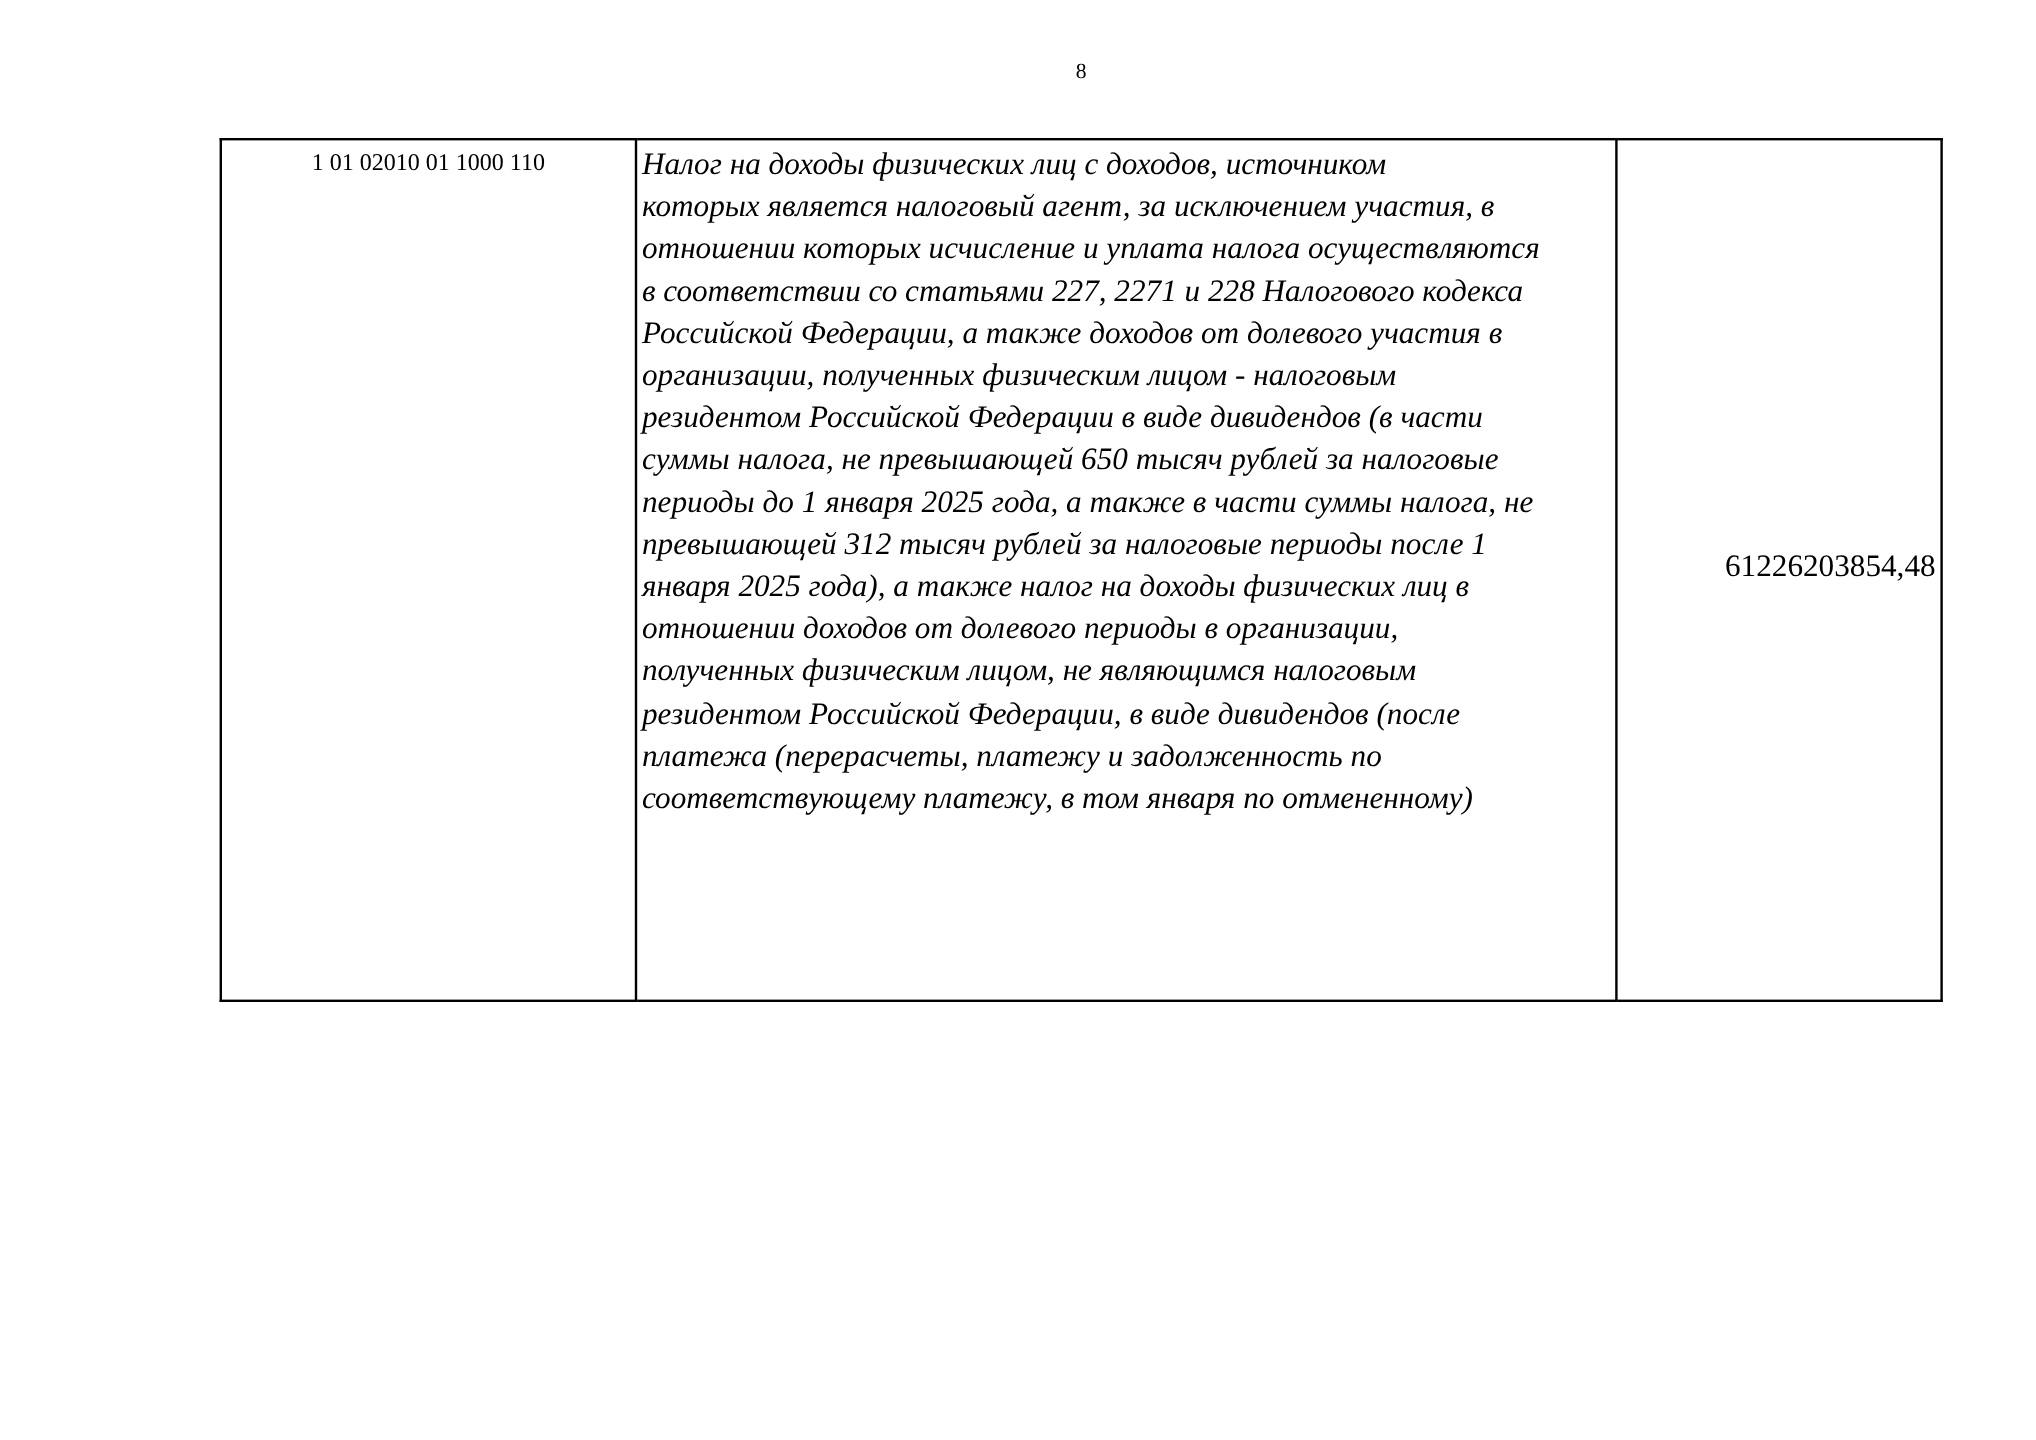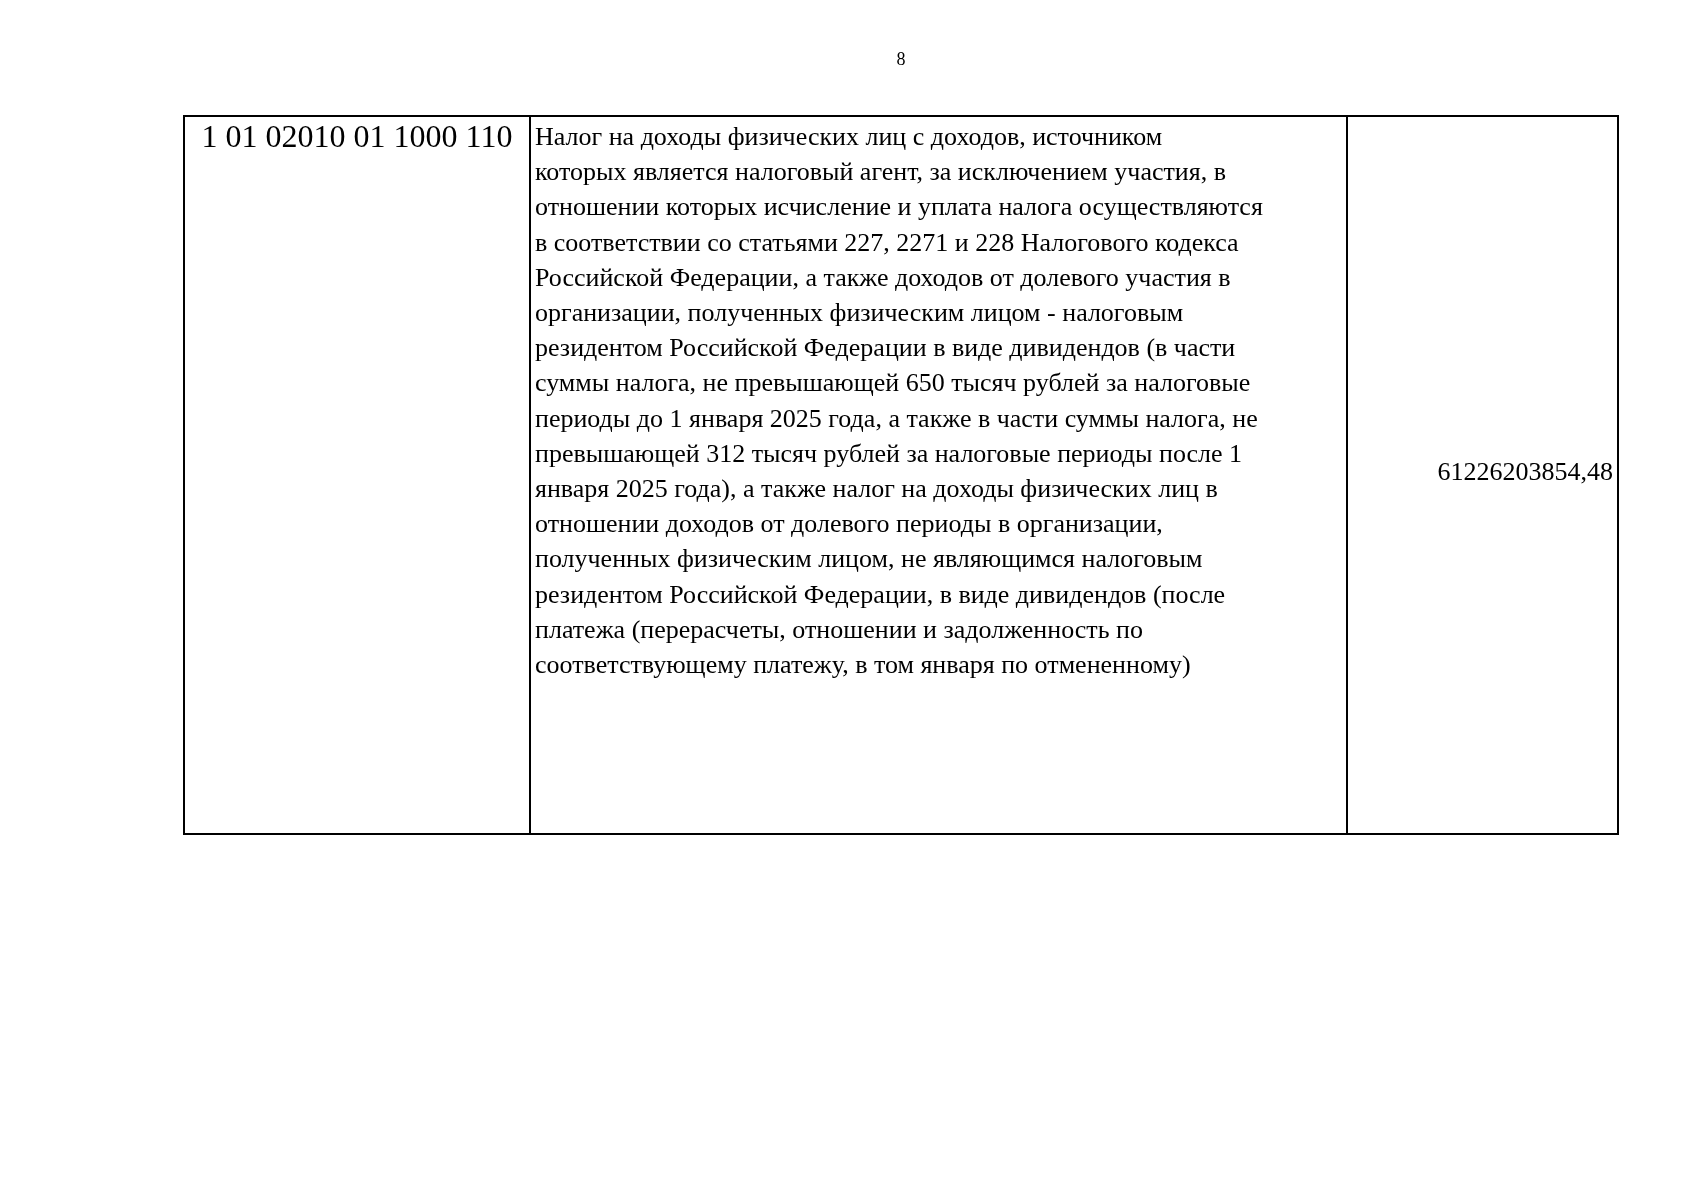--- a/index.html
+++ b/index.html
@@ -3,24 +3,24 @@
 <meta charset="utf-8">
 <style>
   html, body { margin: 0; padding: 0; background: #ffffff; }
   body { width: 1697px; height: 1200px; position: relative; overflow: hidden;
          font-family: "Liberation Serif", "DejaVu Serif", serif; color: #000; }
   .page-number { position: absolute; left: 0; width: 1802px; top: 48px; text-align: center;
                  font-size: 18px; line-height: 22px; }
   table.budget { position: absolute; left: 183px; top: 115px; border-collapse: collapse;
                  table-layout: fixed; width: 1422px; height: 720px; }
   table.budget td { border: 2px solid #000; vertical-align: top; padding: 0; }
-  td.code-cell { width: 344px; text-align: center; font-size: 32px; line-height: 35px; padding-top: 2px !important; }
+  td.code-cell { width: 344px; text-align: center; font-size: 20px; line-height: 35px; padding-top: 2px !important; }
   td.desc-cell { width: 807px; font-size: 26px; line-height: 35.2px; padding: 2px 4px 0 4px !important; }
   td.amount-cell { width: 265px; text-align: right; vertical-align: middle !important; font-size: 26px; line-height: 35px; padding-right: 4px !important; }
-  .desc-line { display: block; white-space: nowrap; }
+  .desc-line { display: block; white-space: nowrap; font-style: italic; }
   .amount-inner { position: relative; top: -4px; margin-top: 34px; }
 </style>
 </head>
 <body>
 
 <div class="page-number">8</div>
 
 <table class="budget">
   <tbody>
       <tr>
@@ -35,21 +35,21 @@
       <span class="desc-line">Российской Федерации, а также доходов от долевого участия в</span>
       <span class="desc-line">организации, полученных физическим лицом - налоговым</span>
       <span class="desc-line">резидентом Российской Федерации в виде дивидендов (в части</span>
       <span class="desc-line">суммы налога, не превышающей 650 тысяч рублей за налоговые</span>
       <span class="desc-line">периоды до 1 января 2025 года, а также в части суммы налога, не</span>
       <span class="desc-line">превышающей 312 тысяч рублей за налоговые периоды после 1</span>
       <span class="desc-line">января 2025 года), а также налог на доходы физических лиц в</span>
       <span class="desc-line">отношении доходов от долевого периоды в организации,</span>
       <span class="desc-line">полученных физическим лицом, не являющимся налоговым</span>
       <span class="desc-line">резидентом Российской Федерации, в виде дивидендов (после</span>
-      <span class="desc-line">платежа (перерасчеты, отношении и задолженность по</span>
+      <span class="desc-line">платежа (перерасчеты, платежу и задолженность по</span>
       <span class="desc-line">соответствующему платежу, в том января по отмененному)</span>
     </td>
     <td class="amount-cell">
       <span class="amount-inner">61226203854,48</span>
     </td>
   </tr>
 </tbody>
   </table>
 
 </body></html>

